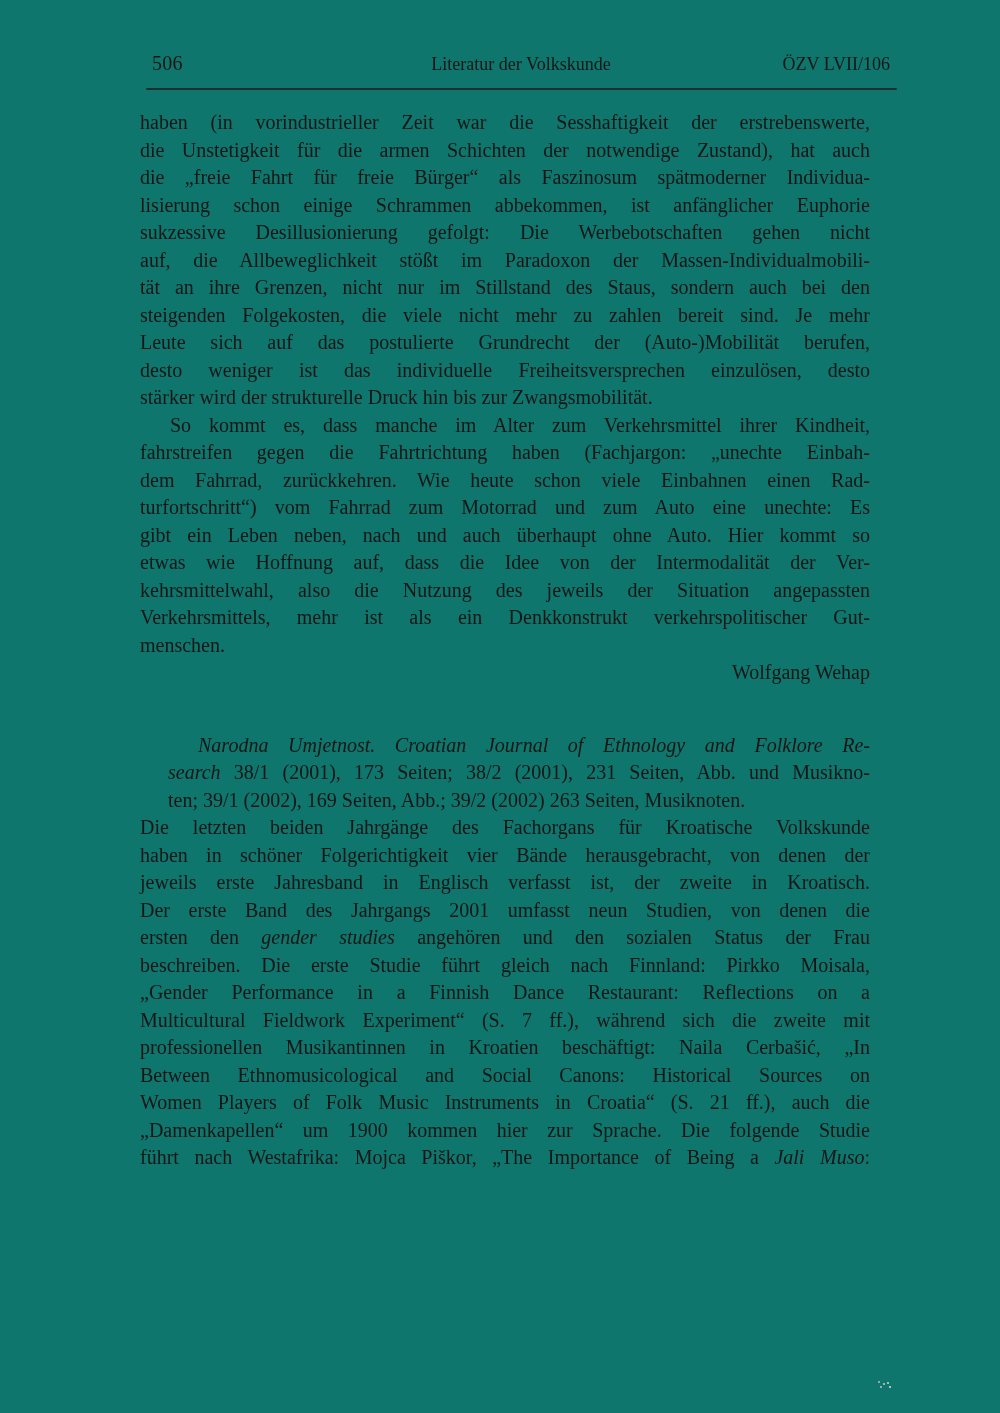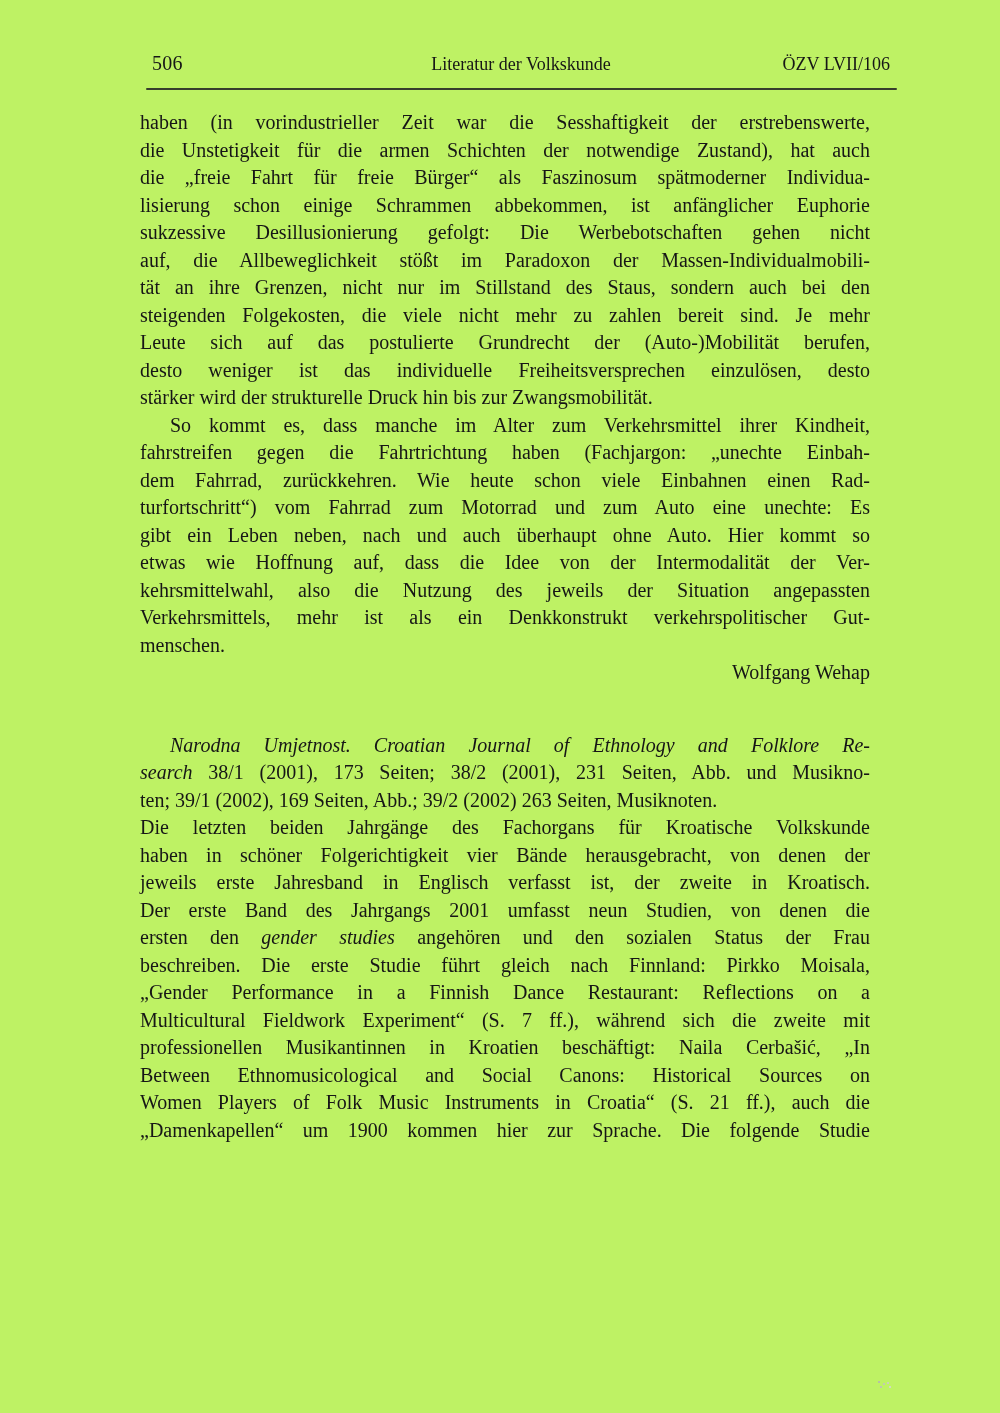--- a/index.html
+++ b/index.html
@@ -4,21 +4,21 @@
 <style>
   html, body { margin: 0; padding: 0; }
   body {
     width: 1000px; height: 1413px;
     background: #ffffff;
     font-family: "Liberation Serif", "DejaVu Serif", serif;
     color: #161616;
     position: relative;
     overflow: hidden;
   }
-  .page { position: absolute; inset: 0; background: #bef264; }
+  .page { position: absolute; inset: 0; background: #0f766e; }
 
   
   .header {
     position: absolute; left: 152px; right: 110px; top: 52px;
     display: grid; grid-template-columns: 1fr auto 1fr;
     align-items: baseline;
   }
   .pnum   { font-size: 20px; justify-self: start; letter-spacing: 0.3px; }
   .ptitle { font-size: 18px; justify-self: center; }
   .pissue { font-size: 18px; justify-self: end; }
@@ -40,21 +40,21 @@
     white-space: normal;
   }
   .line.plain { text-align-last: left; }
   .line.indent { text-indent: 30px; }
   .it { font-style: italic; }
 
   [data-name="author-signature"] .line,
   [data-name="author-signature"] .line.plain {
     text-align: right; text-align-last: right;
   }
-  [data-name="review-heading"] { margin-top: 45px; }
+  [data-name="review-heading"] { margin-top: 45px; margin-left: 28px; }
   [data-name="review-body-paragraph"] { }
 
   
   .artifact {
     position: absolute; left: 878px; top: 1381px;
     width: 2px; height: 2px; background: #b5b5b5;
     box-shadow: 5px 2px 0 #c2c2c2, 9px 1px 0 #cccccc, 2px 5px 0 #bdbdbd, 11px 5px 0 #d6d6d6;
     opacity: 0.8;
   }
 </style>
@@ -107,16 +107,17 @@
         <div class="line" data-name="text-line"><span>jeweils erste Jahresband in Englisch verfasst ist, der zweite in Kroatisch.</span></div>
         <div class="line" data-name="text-line"><span>Der erste Band des Jahrgangs 2001 umfasst neun Studien, von denen die</span></div>
         <div class="line" data-name="text-line"><span>ersten den </span><span class="it">gender studies</span><span> angehören und den sozialen Status der Frau</span></div>
         <div class="line" data-name="text-line"><span>beschreiben. Die erste Studie führt gleich nach Finnland: Pirkko Moisala,</span></div>
         <div class="line" data-name="text-line"><span>„Gender Performance in a Finnish Dance Restaurant: Reflections on a</span></div>
         <div class="line" data-name="text-line"><span>Multicultural Fieldwork Experiment“ (S. 7 ff.), während sich die zweite mit</span></div>
         <div class="line" data-name="text-line"><span>professionellen Musikantinnen in Kroatien beschäftigt: Naila Cerbašić, „In</span></div>
         <div class="line" data-name="text-line"><span>Between Ethnomusicological and Social Canons: Historical Sources on</span></div>
         <div class="line" data-name="text-line"><span>Women Players of Folk Music Instruments in Croatia“ (S. 21 ff.), auch die</span></div>
         <div class="line" data-name="text-line"><span>„Damenkapellen“ um 1900 kommen hier zur Sprache. Die folgende Studie</span></div>
+        <div class="line" data-name="text-line"><span>führt nach Westafrika: Mojca Piškor, „The Importance of Being a </span><span class="it">Jali Muso</span><span>:</span></div>
       </div>
     </div>
   <div class="artifact" data-name="scan-artifact"></div>
 </div>
 
 </body></html>

